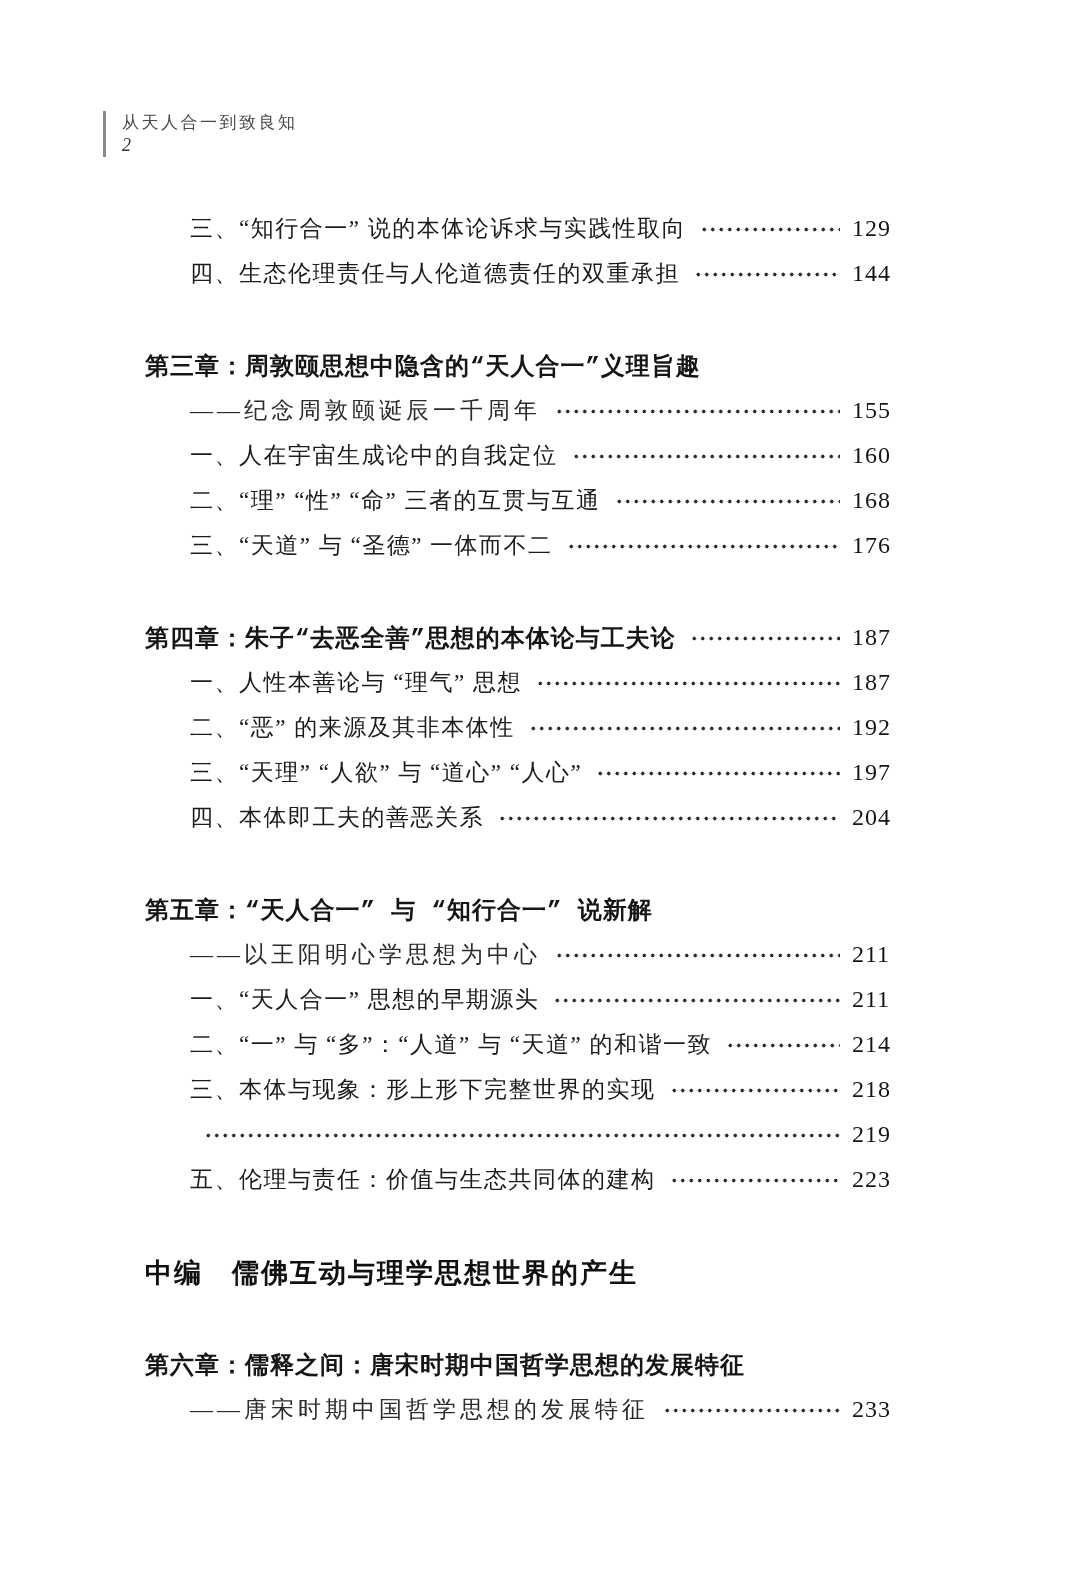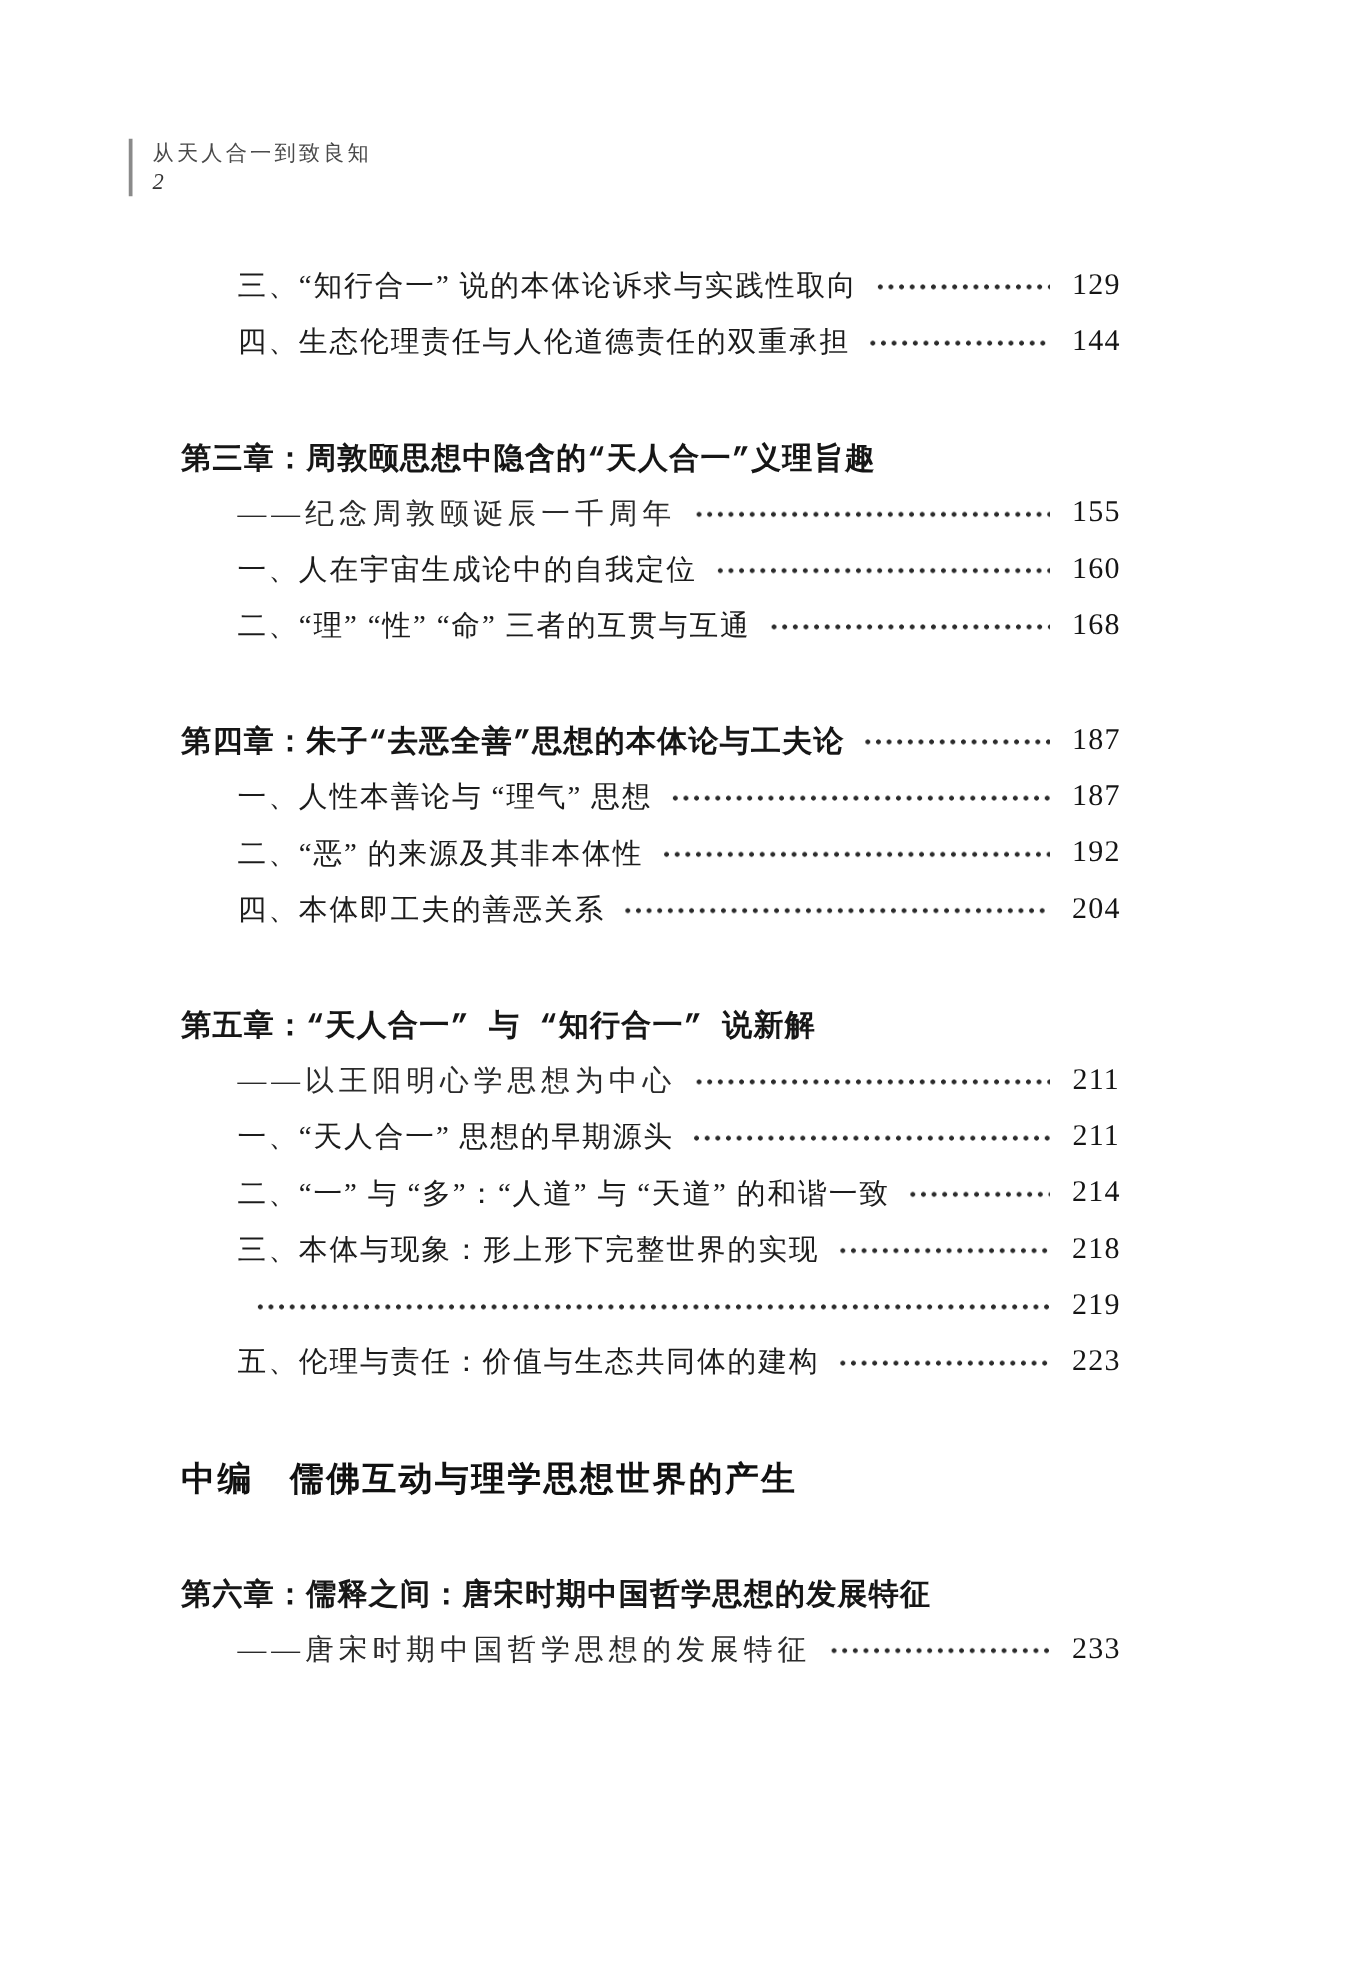--- a/index.html
+++ b/index.html
@@ -103,21 +103,21 @@
     background-size: 8.5px 8.5px;
     background-repeat: repeat-x;
     background-position: 0 52%;
   }
   .page-num {
     font-family: "Liberation Serif", "DejaVu Serif", serif;
     font-weight: 400;
     font-size: 24px;
     letter-spacing: 1px;
     min-width: 50px;
-    text-align: center;
+    text-align: left;
     color: #151515;
   }
 </style>
 </head>
 <body>
 
 <div class="page">
 
   <div class="header">
     <div class="header-rule"></div>
@@ -149,34 +149,44 @@
       <div class="row item">
         <span class="label">一、人在宇宙生成论中的自我定位</span>
         <span class="dots"></span>
         <span class="page-num">160</span>
       </div>
       <div class="row item">
         <span class="label">二、“理” “性” “命” 三者的互贯与互通</span>
         <span class="dots"></span>
         <span class="page-num">168</span>
       </div>
+      <div class="row item">
+        <span class="label">三、“天道” 与 “圣德” 一体而不二</span>
+        <span class="dots"></span>
+        <span class="page-num">176</span>
+      </div>
       <div class="row chapter">
         <span class="label">第四章：朱子“去恶全善”思想的本体论与工夫论</span>
         <span class="dots"></span>
         <span class="page-num">187</span>
       </div>
       <div class="row item">
         <span class="label">一、人性本善论与 “理气” 思想</span>
         <span class="dots"></span>
         <span class="page-num">187</span>
       </div>
       <div class="row item">
         <span class="label">二、“恶” 的来源及其非本体性</span>
         <span class="dots"></span>
         <span class="page-num">192</span>
+      </div>
+      <div class="row item">
+        <span class="label">三、“天理” “人欲” 与 “道心” “人心”</span>
+        <span class="dots"></span>
+        <span class="page-num">197</span>
       </div>
       <div class="row item">
         <span class="label">四、本体即工夫的善恶关系</span>
         <span class="dots"></span>
         <span class="page-num">204</span>
       </div>
       <div class="row chapter">
         <span class="label">第五章：“天人合一” 与 “知行合一” 说新解</span>
       </div>
       <div class="row dash">

